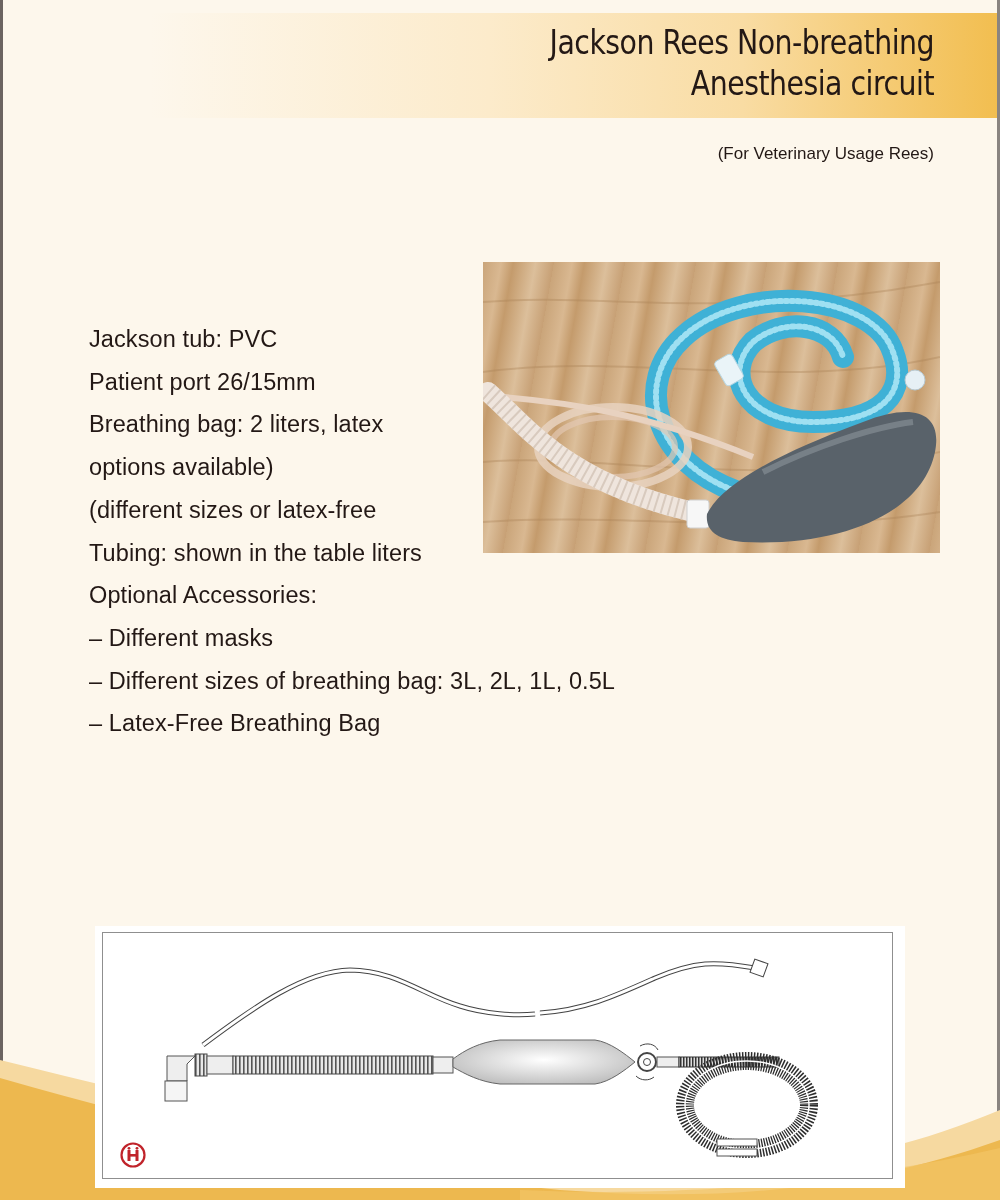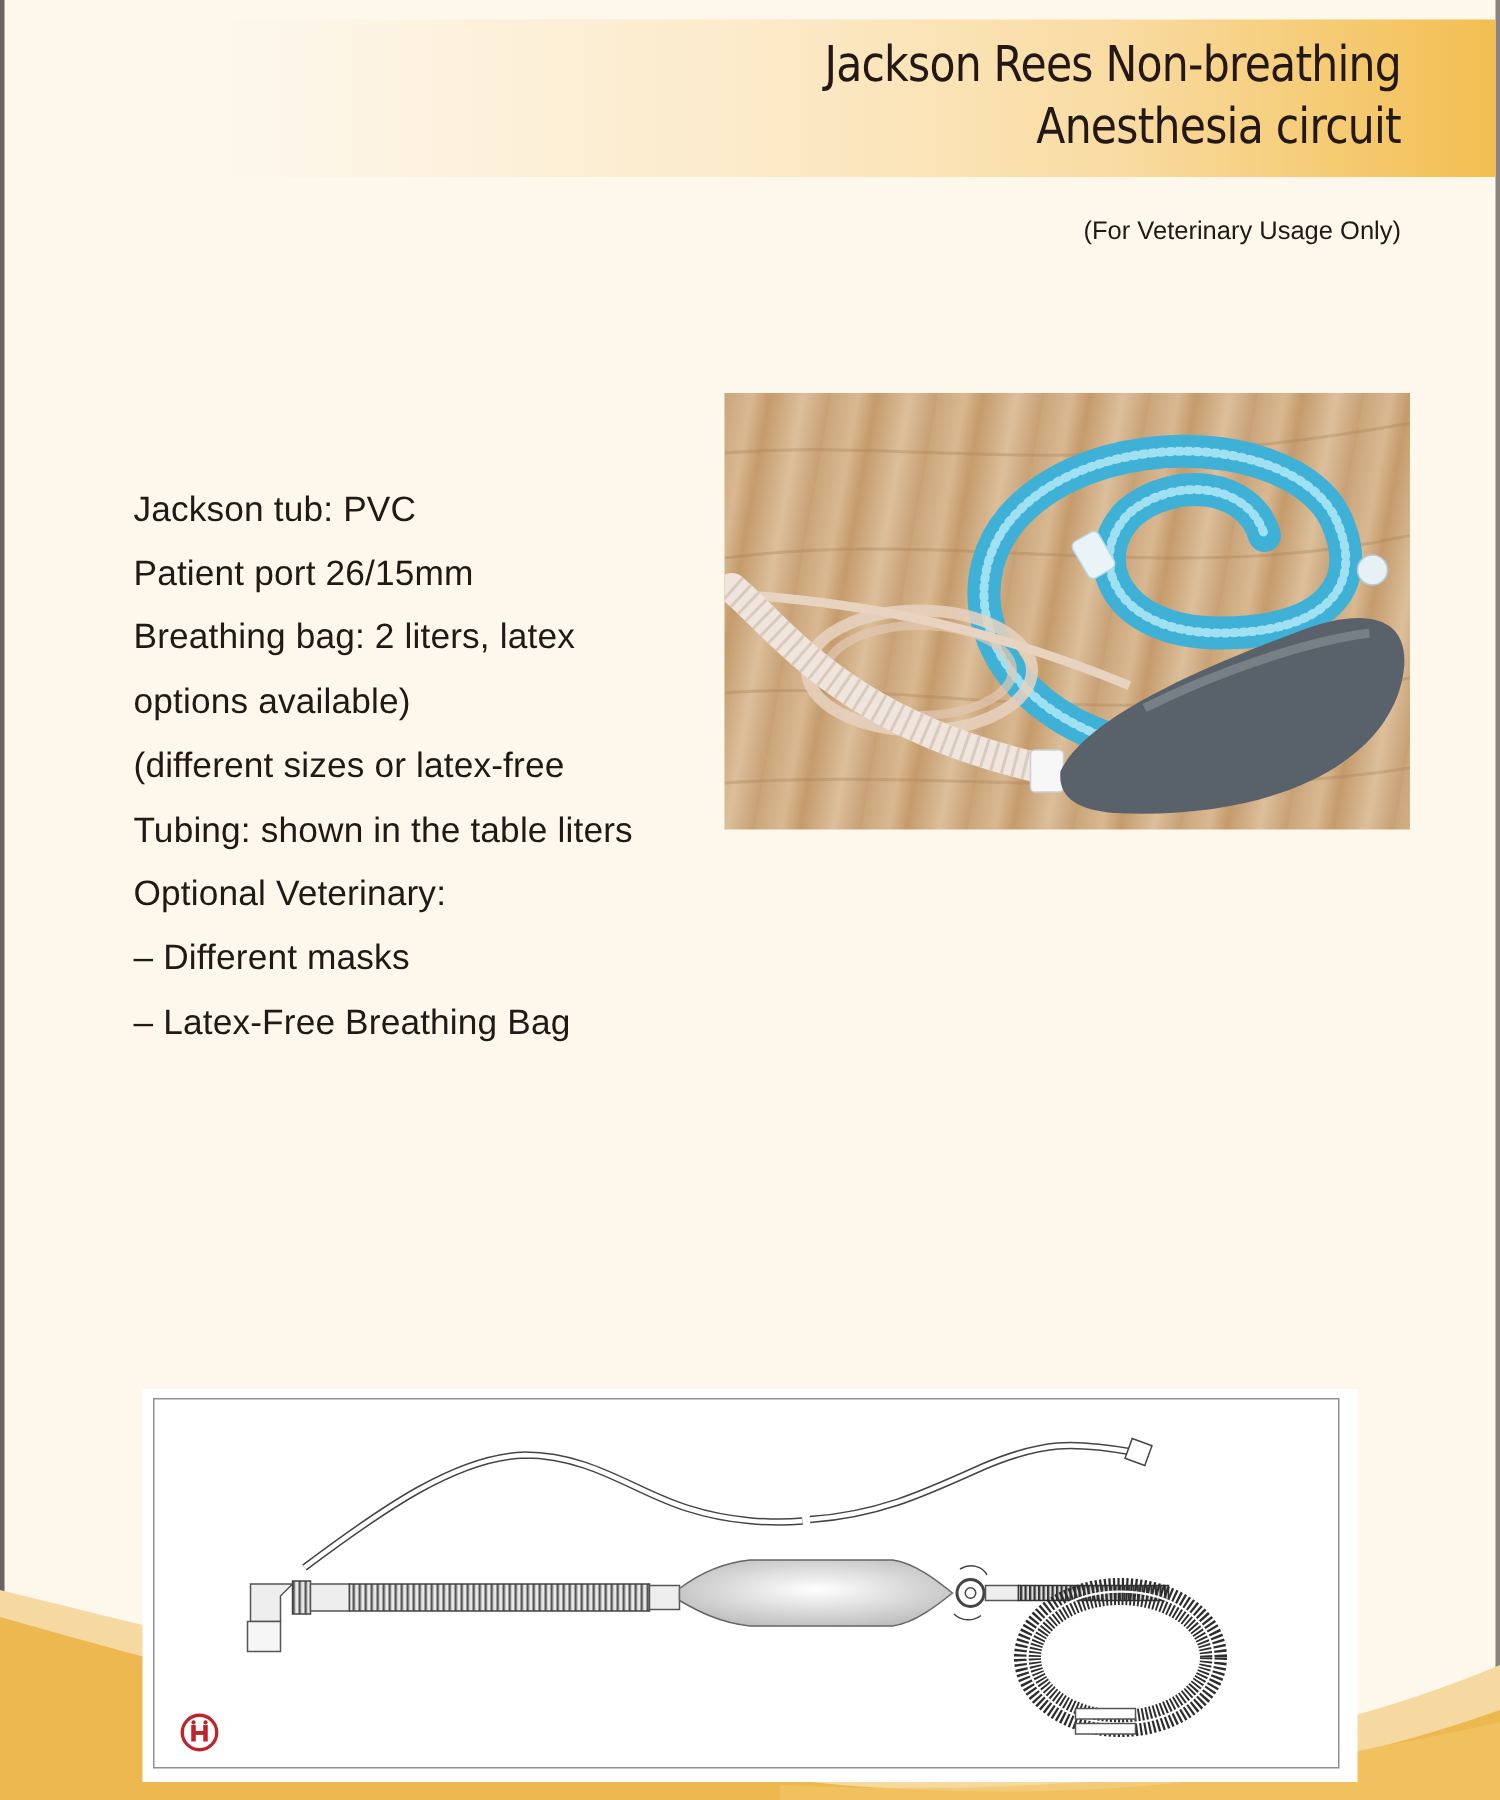--- a/index.html
+++ b/index.html
@@ -57,21 +57,21 @@
 <body>
 
 <div class="edge-left"></div>
 <div class="edge-right"></div>
 
 <div class="title-banner"></div>
 <h1 class="title">
   <span>Jackson Rees Non-breathing</span><br>
   <span>Anesthesia circuit</span>
 </h1>
-<div class="subtitle">(For Veterinary Usage Only)</div>
+<div class="subtitle">(For Veterinary Usage Rees)</div>
 
 <div class="product-photo">
   <svg width="457" height="291" viewBox="0 0 457 291">
 
     <g opacity="0.35" stroke="#a98155" stroke-width="2" fill="none">
       <path d="M0 40 C120 30 240 60 457 20"></path>
       <path d="M0 110 C150 90 300 130 457 95"></path>
       <path d="M0 200 C120 190 260 230 457 190"></path>
       <path d="M0 260 C140 250 300 275 457 250"></path>
     </g>
@@ -96,22 +96,23 @@
   </svg>
 </div>
 
 <ul class="specs">
   <li>Jackson tub:  PVC</li>
   <li>Patient port 26/15mm</li>
   <li>Breathing bag: 2 liters, latex</li>
   <li>options available)</li>
   <li>(different sizes or latex-free</li>
   <li>Tubing: shown in the table liters</li>
-  <li>Optional Veterinary:</li>
+  <li>Optional Accessories:</li>
   <li>– Different masks</li>
+  <li>– Different sizes of breathing bag: 3L, 2L, 1L, 0.5L</li>
   <li>– Latex-Free Breathing Bag</li>
 </ul>
 
 <svg class="wave-back" viewBox="0 0 1000 160" preserveAspectRatio="none">
   <path d="M0 20 C200 70 380 110 600 128 C760 140 880 120 1000 70 L1000 160 L0 160 Z" fill="#F6D9A0"></path>
   <path d="M0 38 C180 90 360 130 560 150 C720 162 860 150 1000 100 L1000 160 L0 160 Z" fill="#EDB84F"></path>
   <path d="M520 150 C700 158 860 140 1000 108 L1000 160 L520 160 Z" fill="#F2C566" opacity="0.7"></path>
 </svg>
 
 <div class="diagram-card">

